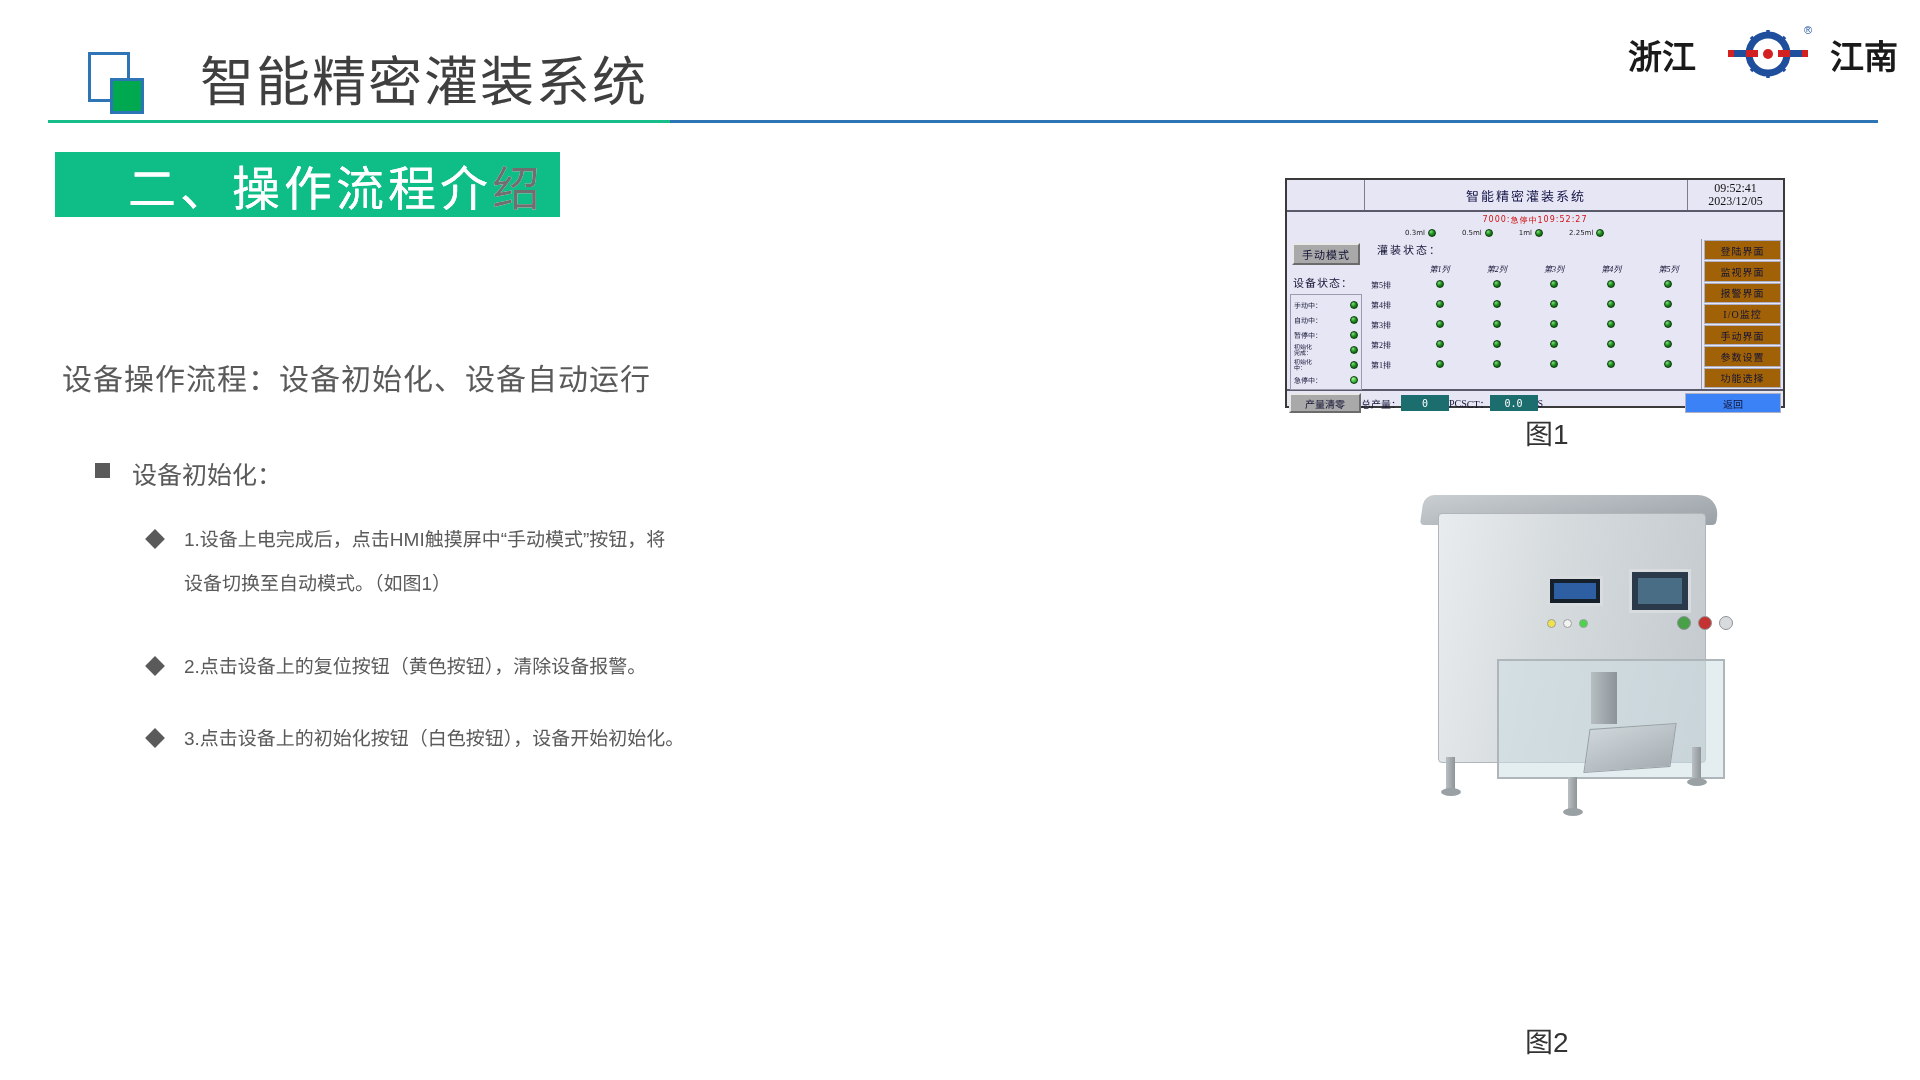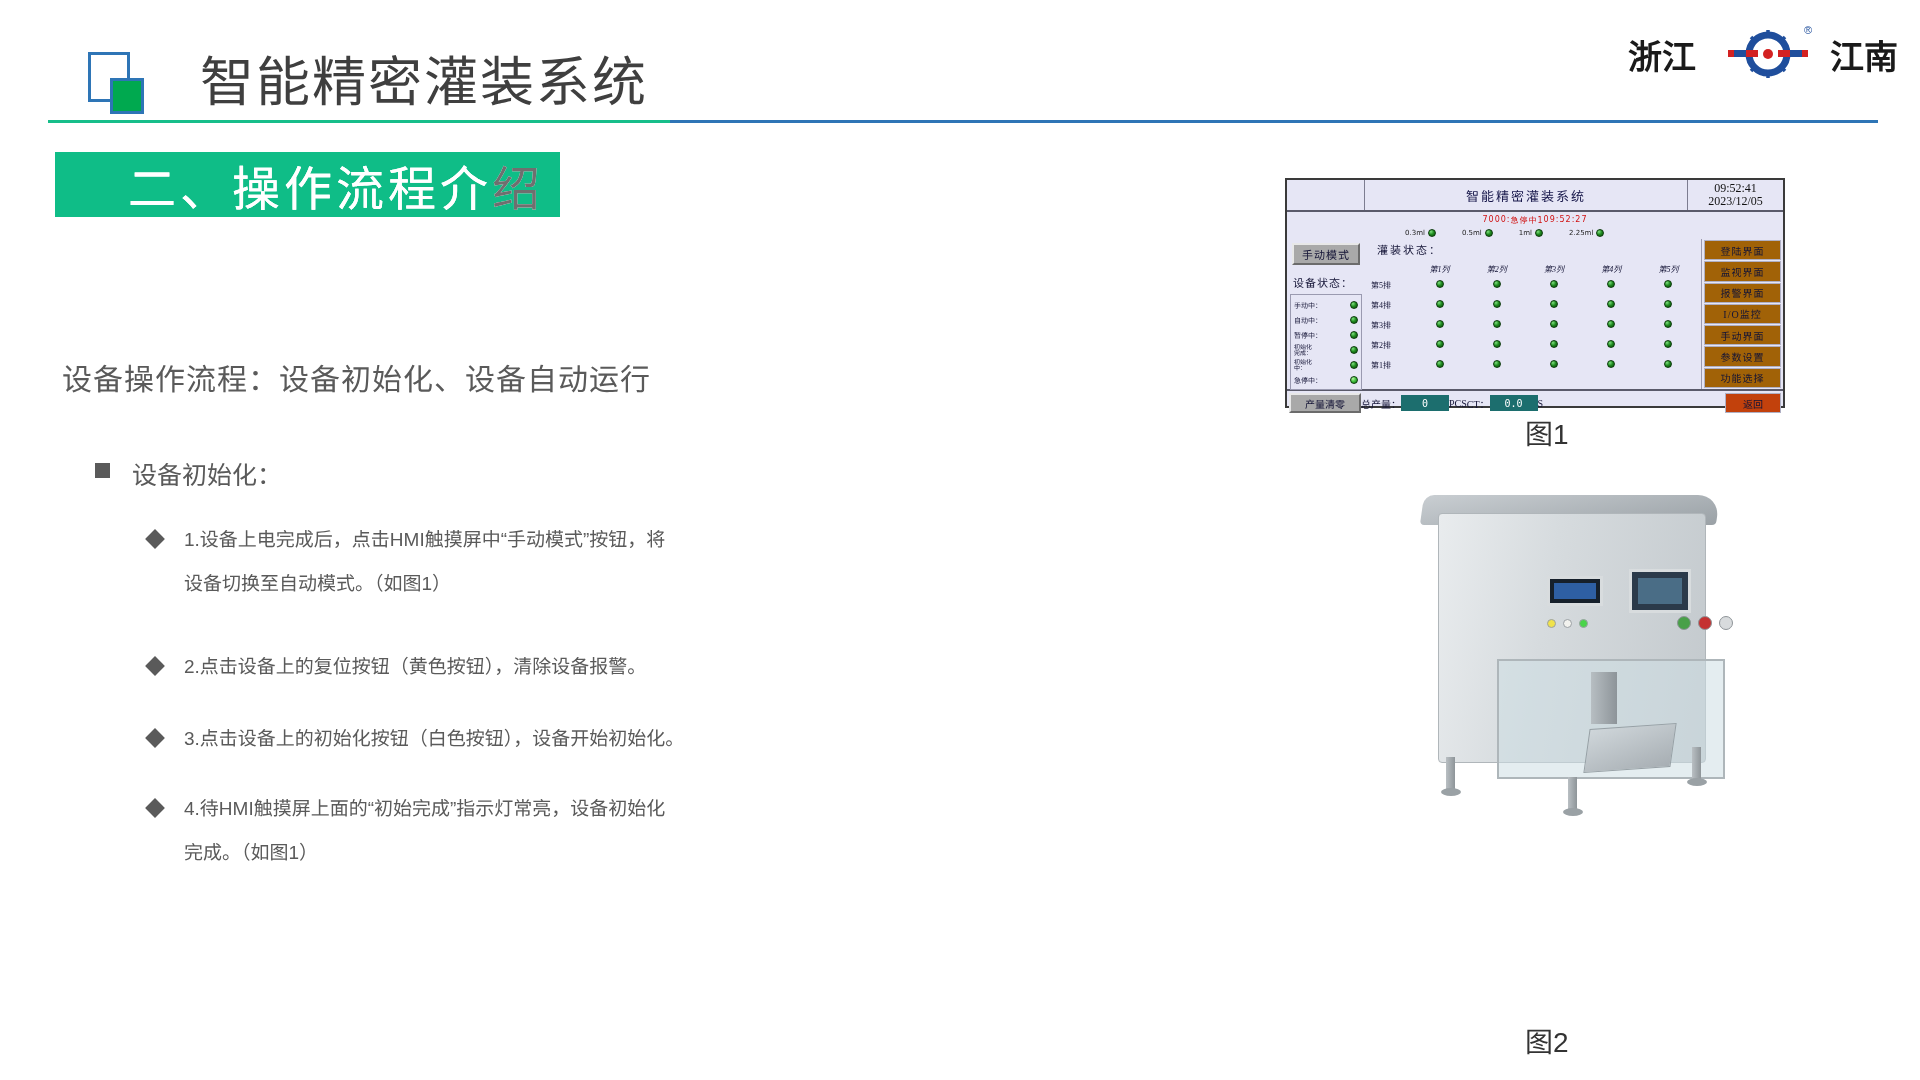--- a/index.html
+++ b/index.html
@@ -165,21 +165,21 @@
     font-size: 10px; color: #141436; font-family: "Liberation Serif", serif;
   }
   .foot-lbl { font-size: 10px; color: #141436; font-family: "Liberation Serif", serif; }
   .foot-val {
     background: #1C6E6E; color: #ffffff; font-size: 10px;
     width: 48px; height: 16px; display: flex; align-items: center; justify-content: center;
     font-family: "DejaVu Sans Mono", monospace;
   }
   .foot-spacer { flex: 1; }
   .back-btn {
-    width: 56px; height: 20px; border: 1px solid #b0b0c4; background: #c2410c;
+    width: 96px; height: 20px; border: 1px solid #b0b0c4; background: #3b82f6;
     display: flex; align-items: center; justify-content: center;
     font-size: 10px; color: #141436; font-family: "Liberation Serif", serif;
   }
 
   .fig-cap { position: absolute; font-size: 28px; color: #333; }
   #cap1 { left: 1525px; top: 412px; text-align: right; }
   #cap2 { left: 1525px; top: 1020px; }
 
   
   .machine { position: absolute; left: 1400px; top: 485px; width: 360px; height: 330px; }
@@ -286,25 +286,20 @@
     <span class="txt">1.设备上电完成后，点击HMI触摸屏中“手动模式”按钮，将
 设备切换至自动模式。（如图1）</span>
   </div>
   <div class="lvl2" id="item2">
     <span class="bullet-dia"></span>
     <span class="txt">2.点击设备上的复位按钮（黄色按钮），清除设备报警。</span>
   </div>
   <div class="lvl2" id="item3">
     <span class="bullet-dia"></span>
     <span class="txt">3.点击设备上的初始化按钮（白色按钮），设备开始初始化。</span>
-  </div>
-  <div class="lvl2" id="item4">
-    <span class="bullet-dia"></span>
-    <span class="txt">4.待HMI触摸屏上面的“初始完成”指示灯常亮，设备初始化
-完成。（如图1）</span>
   </div>
 
   <div class="hmi">
 
     <div class="hmi-top">
       <div class="hmi-top-blank"></div>
       <div class="hmi-top-title">智能精密灌装系统</div>
       <div class="hmi-clock">
         <span>09:52:41</span>
         <span>2023/12/05</span>

